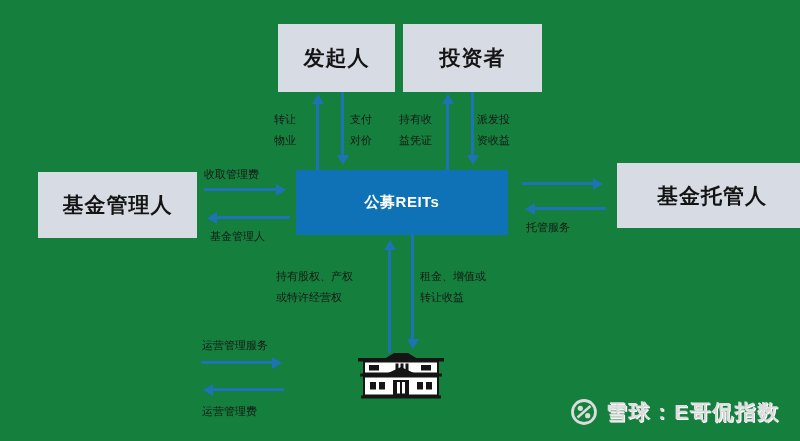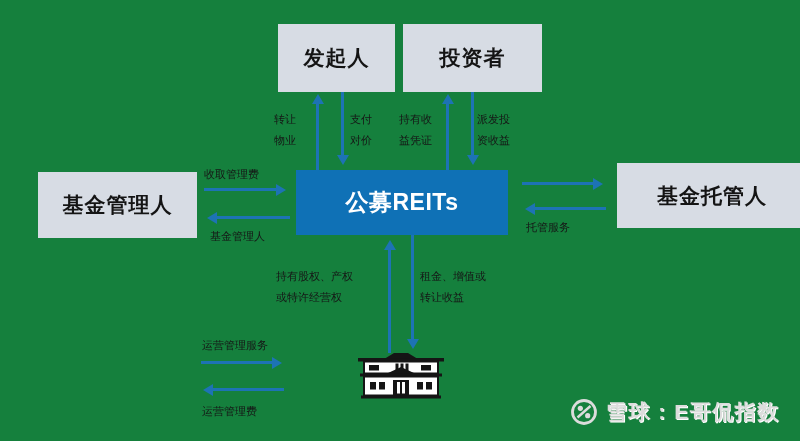--- a/index.html
+++ b/index.html
@@ -4,21 +4,21 @@
 <style>
   html,body { margin:0; padding:0; background:#fff; }
   .canvas {
     position:relative; width:800px; height:441px; background:#15803d;
     font-family:Liberation Sans, sans-serif; overflow:hidden;
   }
   .node {
     position:absolute; display:flex; align-items:center; justify-content:center;
     background:#d7dce4; color:#141414; font-weight:bold; font-size:21px; letter-spacing:1px;
   }
-  .node--blue { background:#0f71b6; color:#ffffff; font-size:23px; letter-spacing:0.5px; }
+  .node--blue { background:#0f71b6; color:#ffffff; font-size:15px; letter-spacing:0.5px; }
   .lbl {
     position:absolute; font-size:11px; line-height:21px; color:#161616; white-space:pre-line;
   }
   .vline { position:absolute; width:3px; background:#1d73b4; }
   .vline.up::before {
     content:""; position:absolute; top:-9px; left:-4.5px;
     border-left:6px solid transparent; border-right:6px solid transparent;
     border-bottom:10px solid #1d73b4;
   }
   .vline.down::after {

